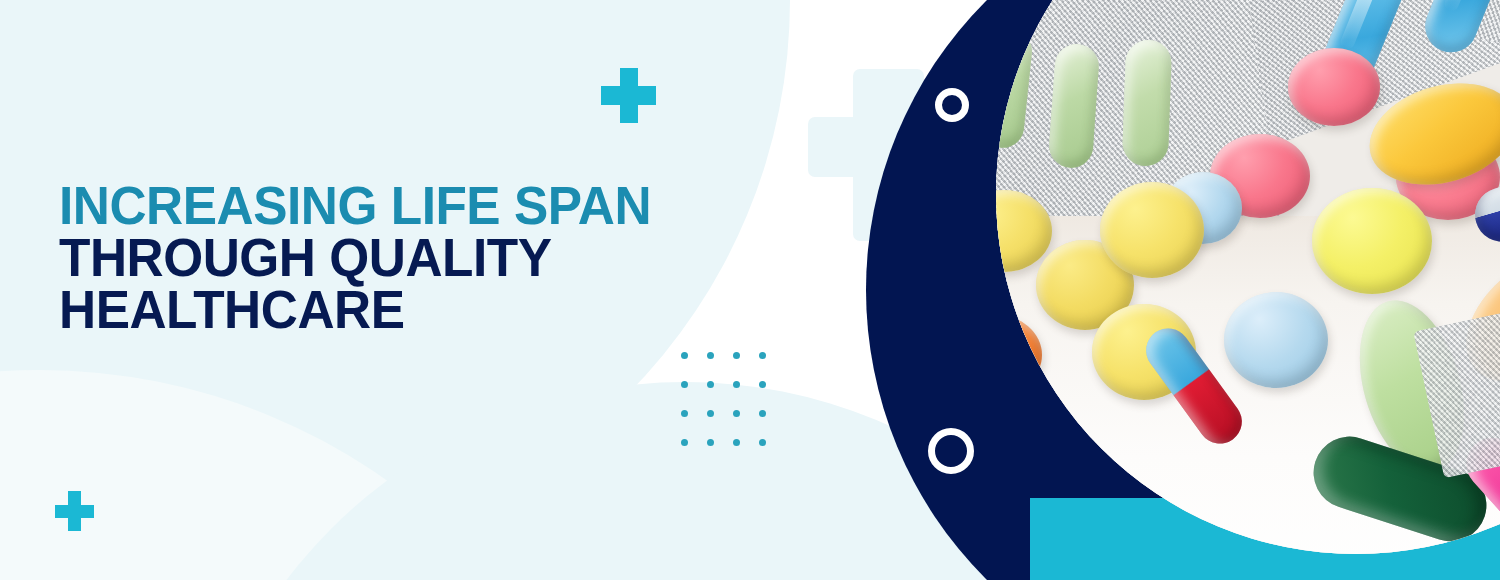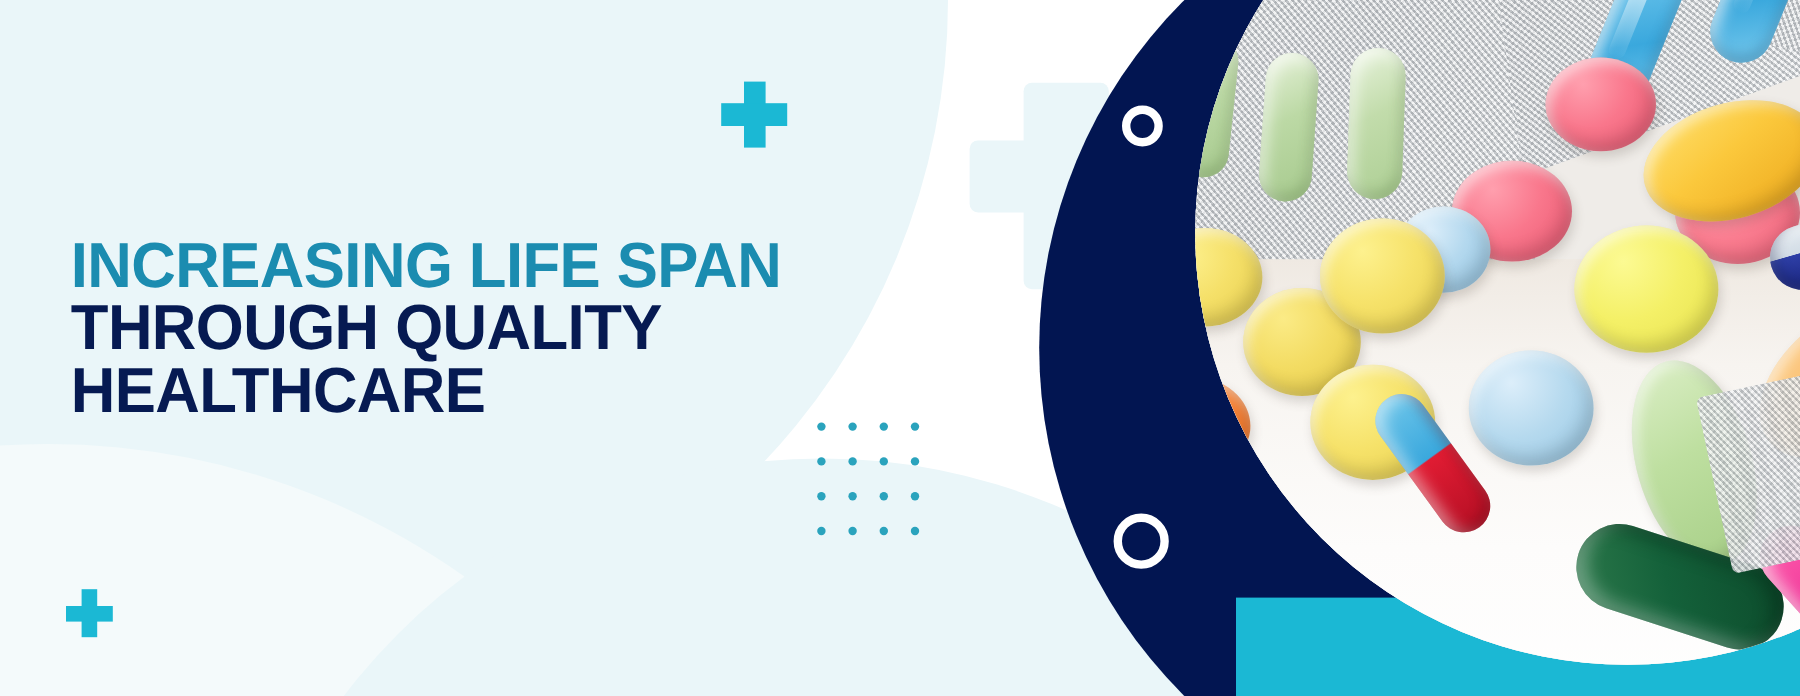--- a/index.html
+++ b/index.html
@@ -110,21 +110,21 @@
     width: 7px;
     height: 7px;
     border-radius: 50%;
     background: #2aa3bd;
   }
 
   
   #headline {
     position: absolute;
     left: 59px;
-    top: 196px;
+    top: 180px;
     width: 720px;
   }
   #headline .line {
     font-weight: 700;
     font-size: 53px;
     line-height: 52px;
     letter-spacing: -0.5px;
     text-transform: uppercase;
     white-space: nowrap;
     transform: scaleX(0.97);

